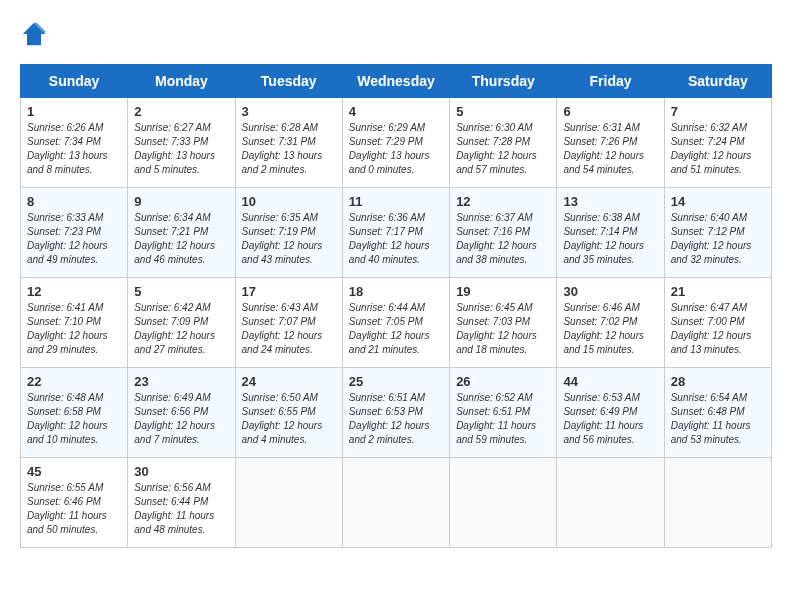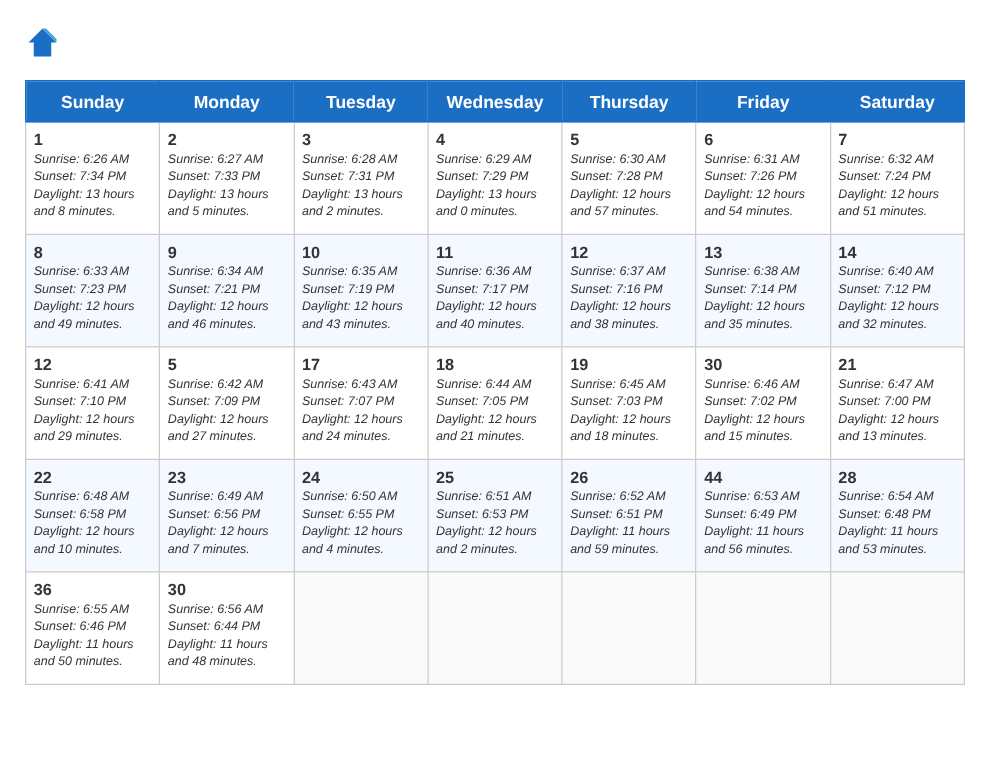--- a/index.html
+++ b/index.html
@@ -348,21 +348,21 @@
         <span class="day-number">28</span>
         <div class="day-info">
           Sunrise: 6:54 AM<br>
           Sunset: 6:48 PM<br>
           Daylight: 11 hours and 53 minutes.
         </div>
       </td>
       </tr>
       <tr>
         <td>
-        <span class="day-number">36</span>
+        <span class="day-number">45</span>
         <div class="day-info">
           Sunrise: 6:55 AM<br>
           Sunset: 6:46 PM<br>
           Daylight: 11 hours and 50 minutes.
         </div>
       </td>
         <td>
         <span class="day-number">30</span>
         <div class="day-info">
           Sunrise: 6:56 AM<br>

